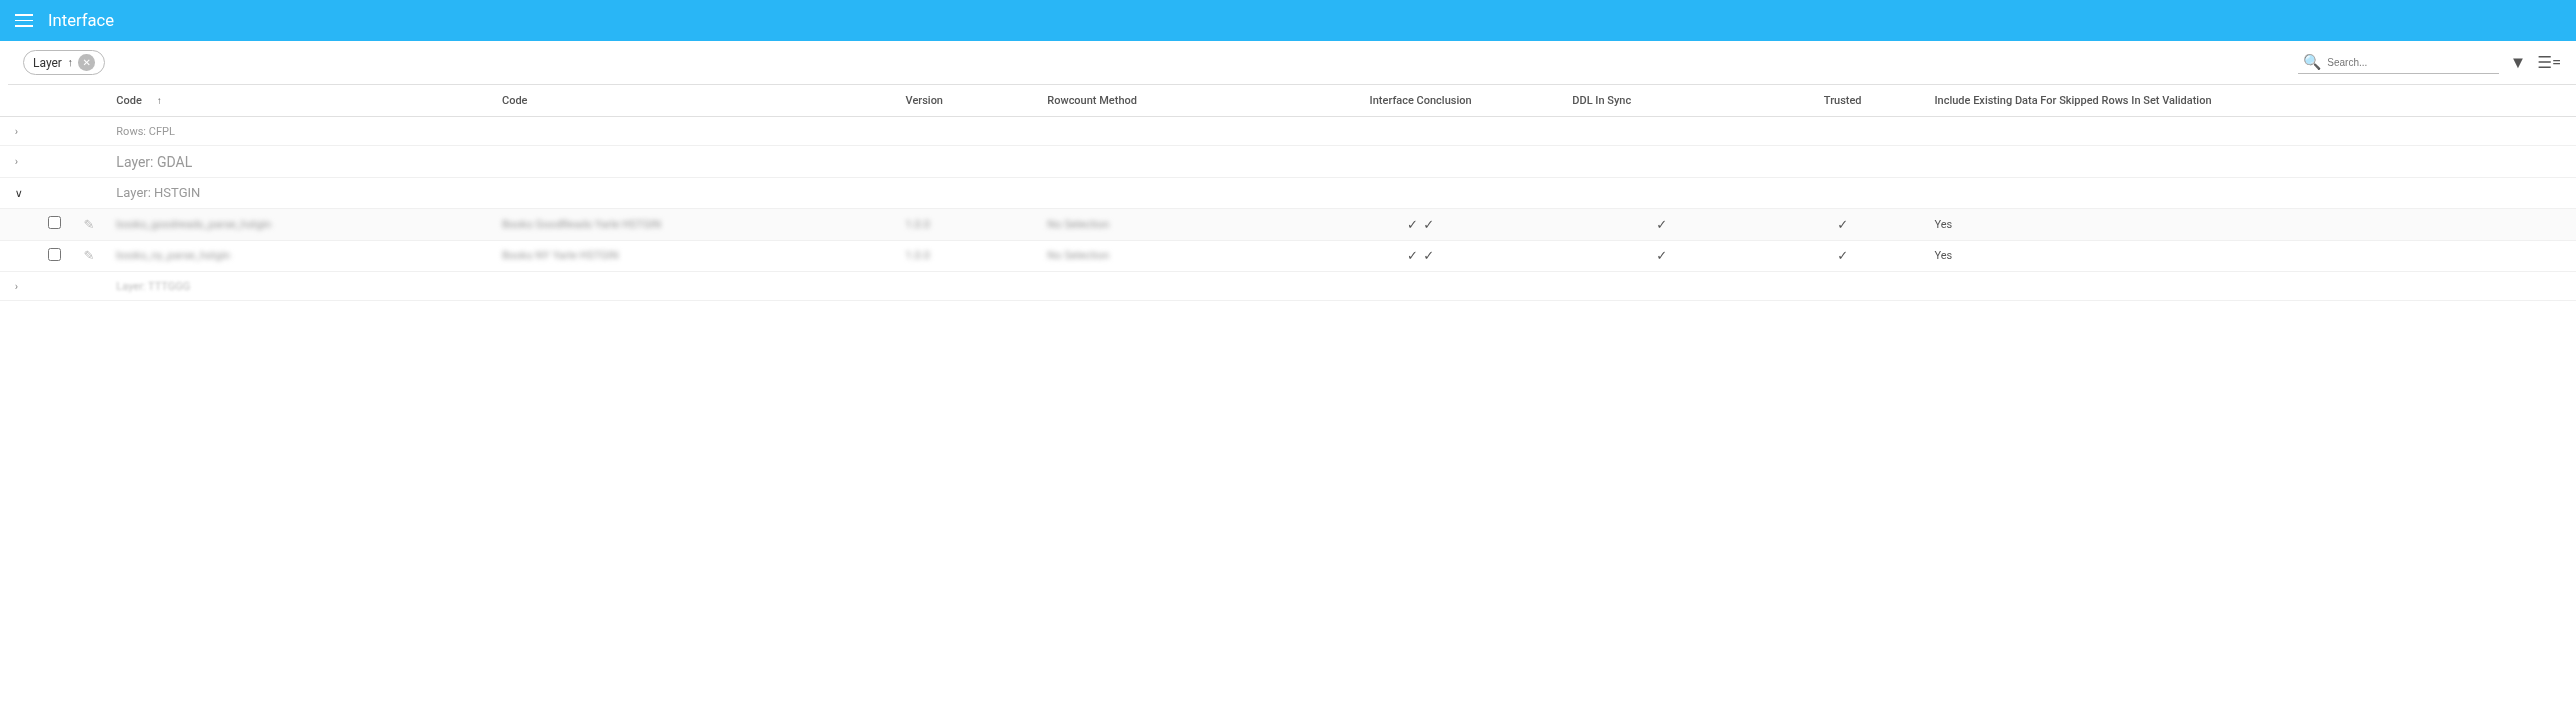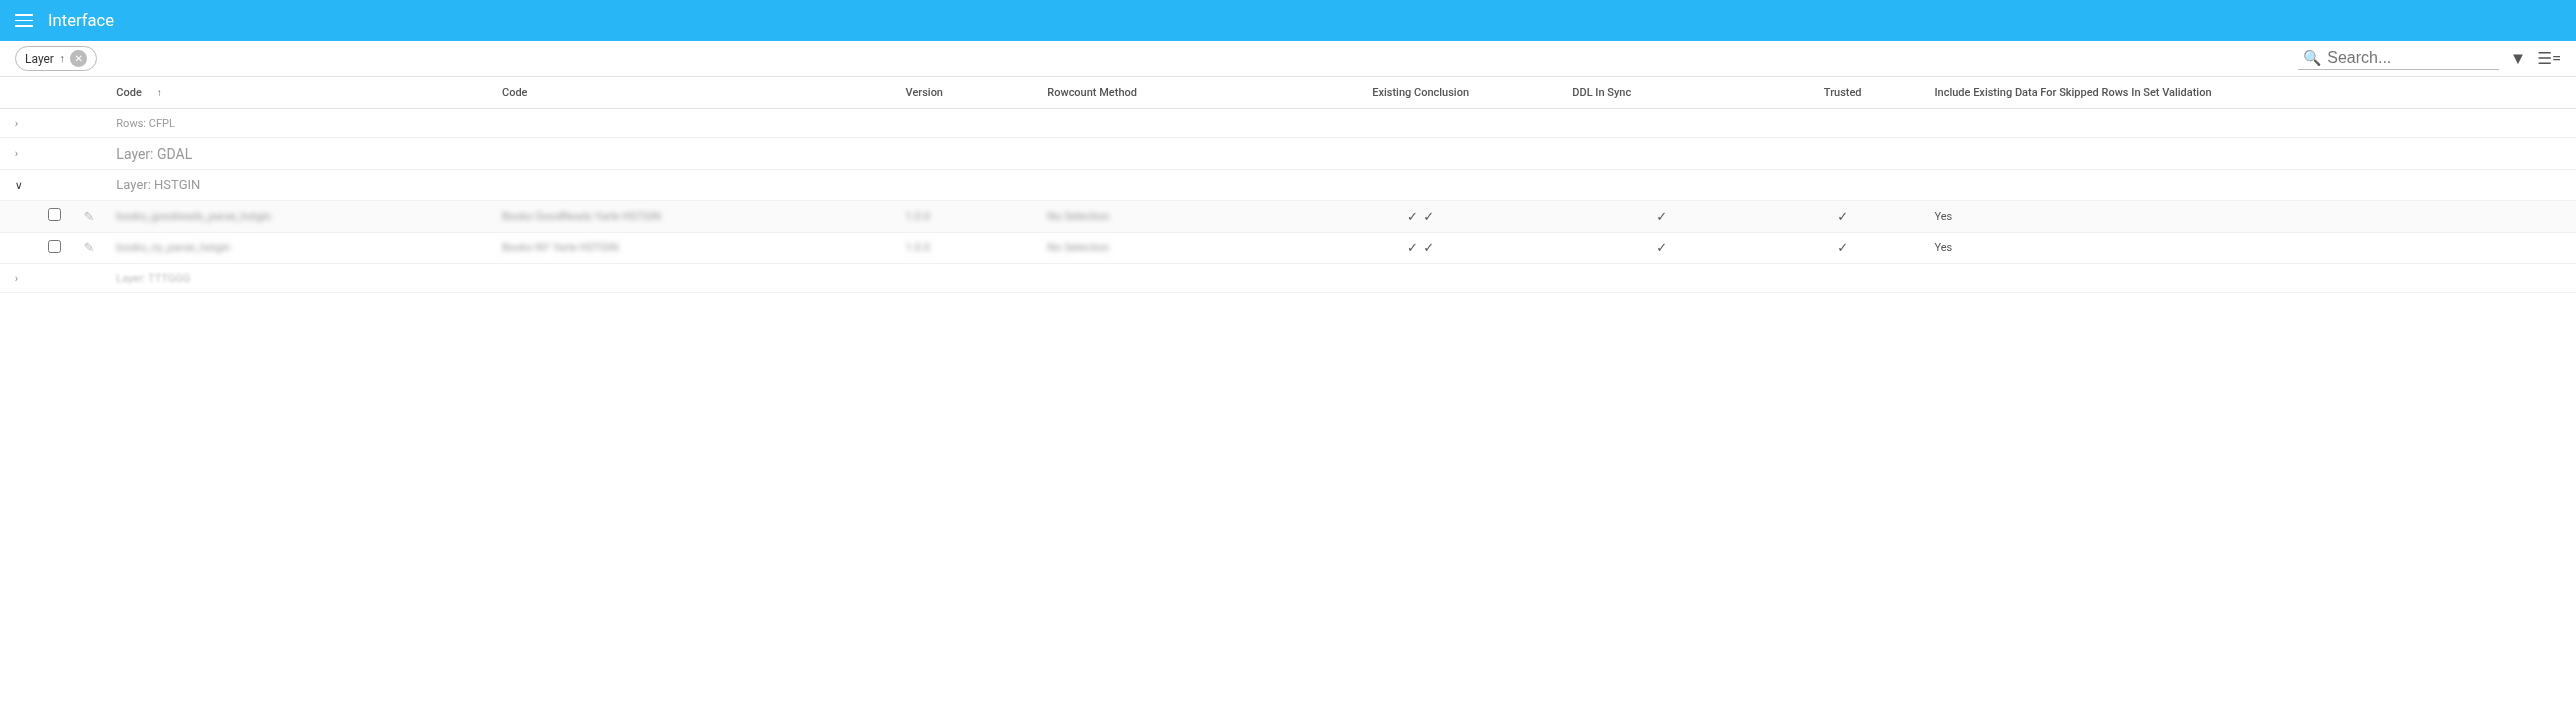--- a/index.html
+++ b/index.html
@@ -21,26 +21,27 @@
       display: block; width: 18.5px; height: 1.8px; background: #fff;
     }
     .header-title {
       color: #fff;
       font-size: 16.6px;
       font-weight: 400;
     }
 
     
     .toolbar {
-      height: 36px;
+      height: 44px;
       display: flex;
       align-items: center;
       padding: 0 14.8px;
       border-bottom: 0.9px solid #e0e0e0;
       background: #fff;
+      margin-left: 8px;
     }
     .filter-chip {
       display: flex;
       align-items: center;
       gap: 5.5px;
       border: 0.9px solid #bbb;
       border-radius: 18.5px;
       padding: 3.7px 9.2px;
       font-size: 12px;
       color: #333;
@@ -64,21 +65,21 @@
     .toolbar-right {
       display: flex; align-items: center; gap: 11px;
     }
     .search-box {
       display: flex; align-items: center;
       border-bottom: 0.9px solid #bbb;
       padding: 1.8px 5.5px;
       gap: 5.5px;
     }
     .search-box input {
-      border: none; outline: none; font-size: 16px; color: #666; width: 166px; background: transparent;
+      border: none; outline: none; font-size: 10px; color: #666; width: 166px; background: transparent;
     }
     .search-icon { color: #888; font-size: 14.8px; }
     .filter-icon { color: #555; font-size: 16.6px; cursor: pointer; }
     .columns-icon { color: #555; font-size: 16.6px; cursor: pointer; }
 
     
     .table-container {
       overflow-x: auto;
       width: 100%;
     }
@@ -193,21 +194,21 @@
         <th class="col-name">
           <span>Code</span>
         </th>
         <th class="col-version">
           <span>Version</span>
         </th>
         <th class="col-rowcount">
           <span>Rowcount Method</span>
         </th>
         <th class="col-updatable">
-          <span>Existing Conclusion</span>
+          <span>Interface Conclusion</span>
         </th>
         <th class="col-ddl">
           <span>DDL In Sync</span>
         </th>
         <th class="col-trusted">
           <span>Trusted</span>
         </th>
         <th class="col-include">
           <span>Include Existing Data For Skipped Rows In Set Validation</span>
         </th>

